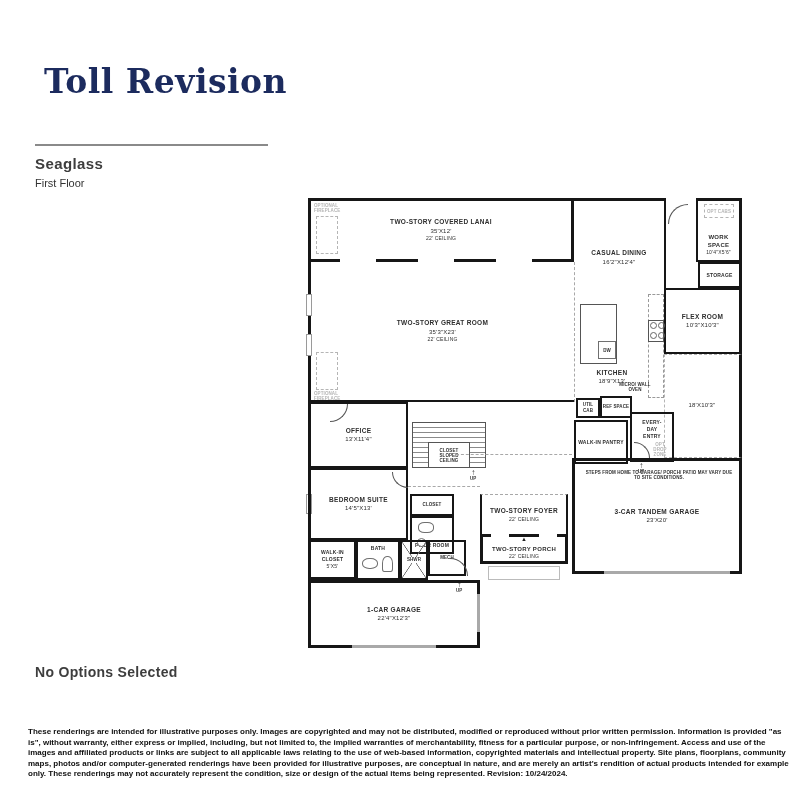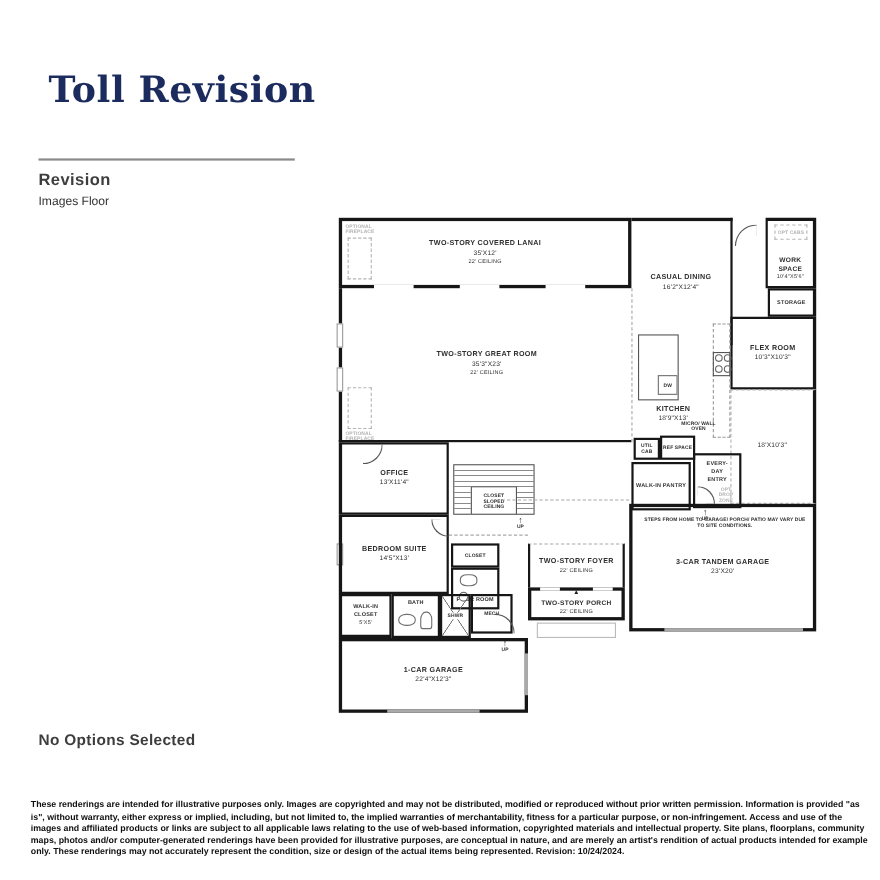--- a/index.html
+++ b/index.html
@@ -52,22 +52,22 @@
   .island { position:absolute; box-sizing:border-box; border:1px solid #555; }
   .burners { position:absolute; box-sizing:border-box; border:1px solid #555; display:grid; grid-template-columns:1fr 1fr; gap:1px; padding:1px; }
   .burners i { width:5px; height:5px; border:1px solid #666; border-radius:50%; display:block; }
   .tri { position:absolute; font-size:6px; color:#222; }
 </style>
 </head>
 <body>
 
 <div class="logo">Toll Revision</div>
 <div class="divider"></div>
-<div class="plan-name">Revision</div>
-<div class="floor-label">Images Floor</div>
+<div class="plan-name">Seaglass</div>
+<div class="floor-label">First Floor</div>
 
 <div class="plan">
 
   <div class="room" style="left:8px;top:2px;width:266px;height:64px;border-width:3px;">
     <div class="rlabel">
         <span class="rn">TWO-STORY COVERED LANAI</span>
         <span class="rd">35'X12'</span>
         <span class="rc">22' CEILING</span>
       </div>
   </div>

